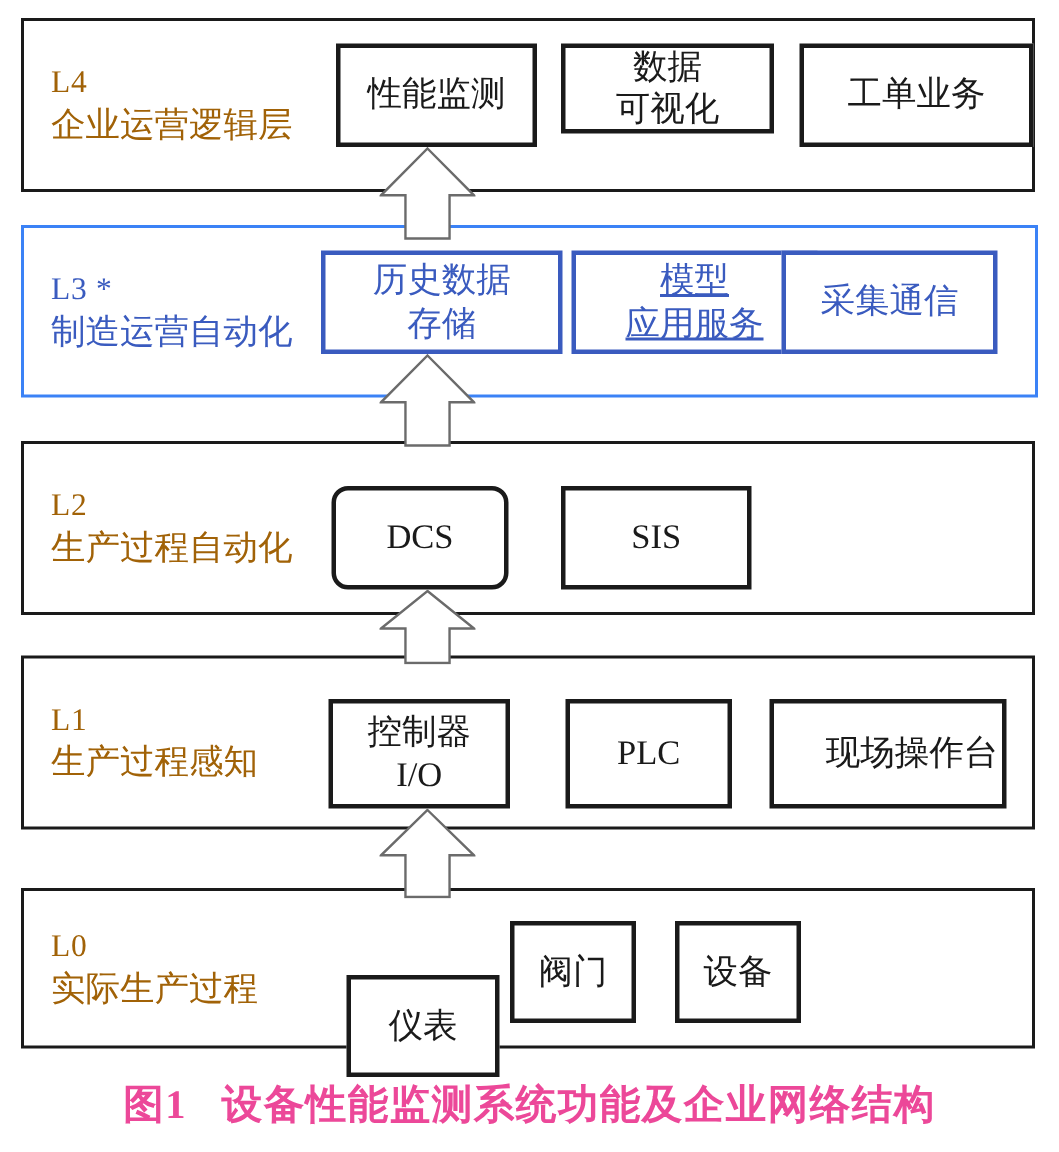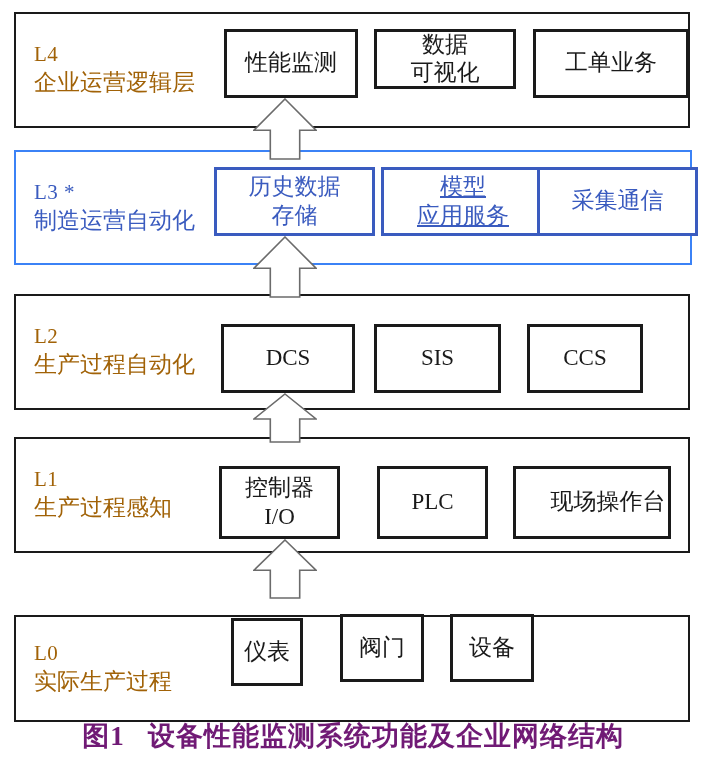--- a/index.html
+++ b/index.html
@@ -78,21 +78,21 @@
     position: absolute;
   }
   .arrow svg { display: block; }
 
   
   .caption {
     position: absolute;
     left: 0;
     width: 706px;
     text-align: center;
-    color: #701a75;
+    color: #ec4899;
     font-size: 27px;
     font-weight: bold;
     letter-spacing: 1px;
     white-space: pre;
   }
 </style>
 </head>
 <body>
 
 <div id="stage">
@@ -116,60 +116,57 @@
         <div class="label-code">L3 *</div>
         <div class="label-name">制造运营自动化</div>
       </div>
     </div>
     <div class="node accent" style="left: 214px; top: 167px; width: 161px; height: 69px;">
       <span class="node-text">历史数据<br>存储</span>
     </div>
     <div class="node accent" style="left: 381px; top: 167px; width: 164px; height: 69px; text-decoration: underline;">
       <span class="node-text">模型<br>应用服务</span>
     </div>
-    <div class="node accent" style="left: 537px; top: 167px; width: 161px; height: 69px;">
+    <div class="node accent" style="left: 521px; top: 167px; width: 144px; height: 69px;">
       <span class="node-text">采集通信</span>
     </div>
     <div class="layer" style="left: 14px; top: 294px; width: 676px; height: 116px;">
       <div class="layer-label">
         <div class="label-code">L2</div>
         <div class="label-name">生产过程自动化</div>
       </div>
     </div>
-    <div class="node" style="left: 221px; top: 324px; width: 134px; height: 69px;">
+    <div class="node" style="left: 221px; top: 324px; width: 118px; height: 69px; border-radius: 11px;">
       <span class="node-text">DCS</span>
     </div>
     <div class="node" style="left: 374px; top: 324px; width: 127px; height: 69px;">
       <span class="node-text">SIS</span>
-    </div>
-    <div class="node" style="left: 527px; top: 324px; width: 116px; height: 69px;">
-      <span class="node-text">CCS</span>
     </div>
     <div class="layer" style="left: 14px; top: 437px; width: 676px; height: 116px;">
       <div class="layer-label">
         <div class="label-code">L1</div>
         <div class="label-name">生产过程感知</div>
       </div>
     </div>
     <div class="node" style="left: 219px; top: 466px; width: 121px; height: 73px;">
       <span class="node-text">控制器<br>I/O</span>
     </div>
     <div class="node" style="left: 377px; top: 466px; width: 111px; height: 73px;">
       <span class="node-text">PLC</span>
     </div>
     <div class="node" style="left: 513px; top: 466px; width: 158px; height: 73px; padding-left: 32px;">
       <span class="node-text">现场操作台</span>
     </div>
-    <div class="layer" style="left: 14px; top: 615px; width: 676px; height: 107px;">
+    <div class="layer" style="left: 14px; top: 592px; width: 676px; height: 107px;">
       <div class="layer-label">
         <div class="label-code">L0</div>
         <div class="label-name">实际生产过程</div>
       </div>
     </div>
-    <div class="node" style="left: 231px; top: 618px; width: 72px; height: 68px;">
+    <div class="node" style="left: 231px; top: 650px; width: 102px; height: 68px;">
       <span class="node-text">仪表</span>
     </div>
     <div class="node" style="left: 340px; top: 614px; width: 84px; height: 68px;">
       <span class="node-text">阀门</span>
     </div>
     <div class="node" style="left: 450px; top: 614px; width: 84px; height: 68px;">
       <span class="node-text">设备</span>
     </div>
     <div class="arrow" style="left: 253px; top: 98px; width: 64px; height: 62px;">
       <svg width="64" height="62" viewBox="0 0 64 62">

